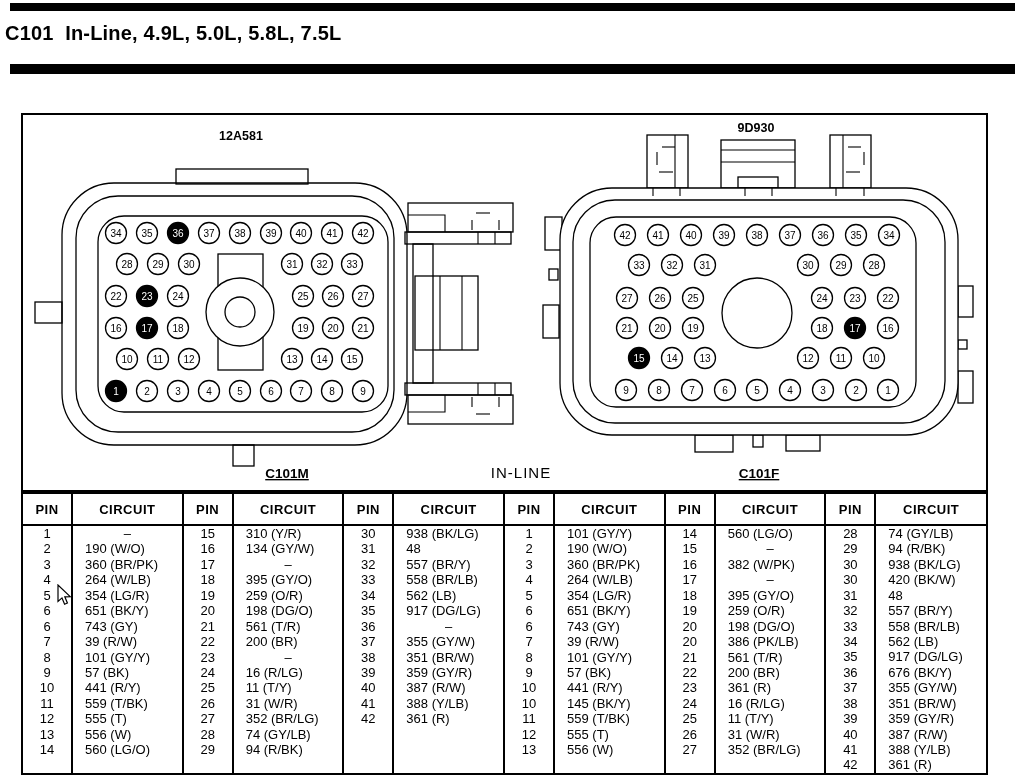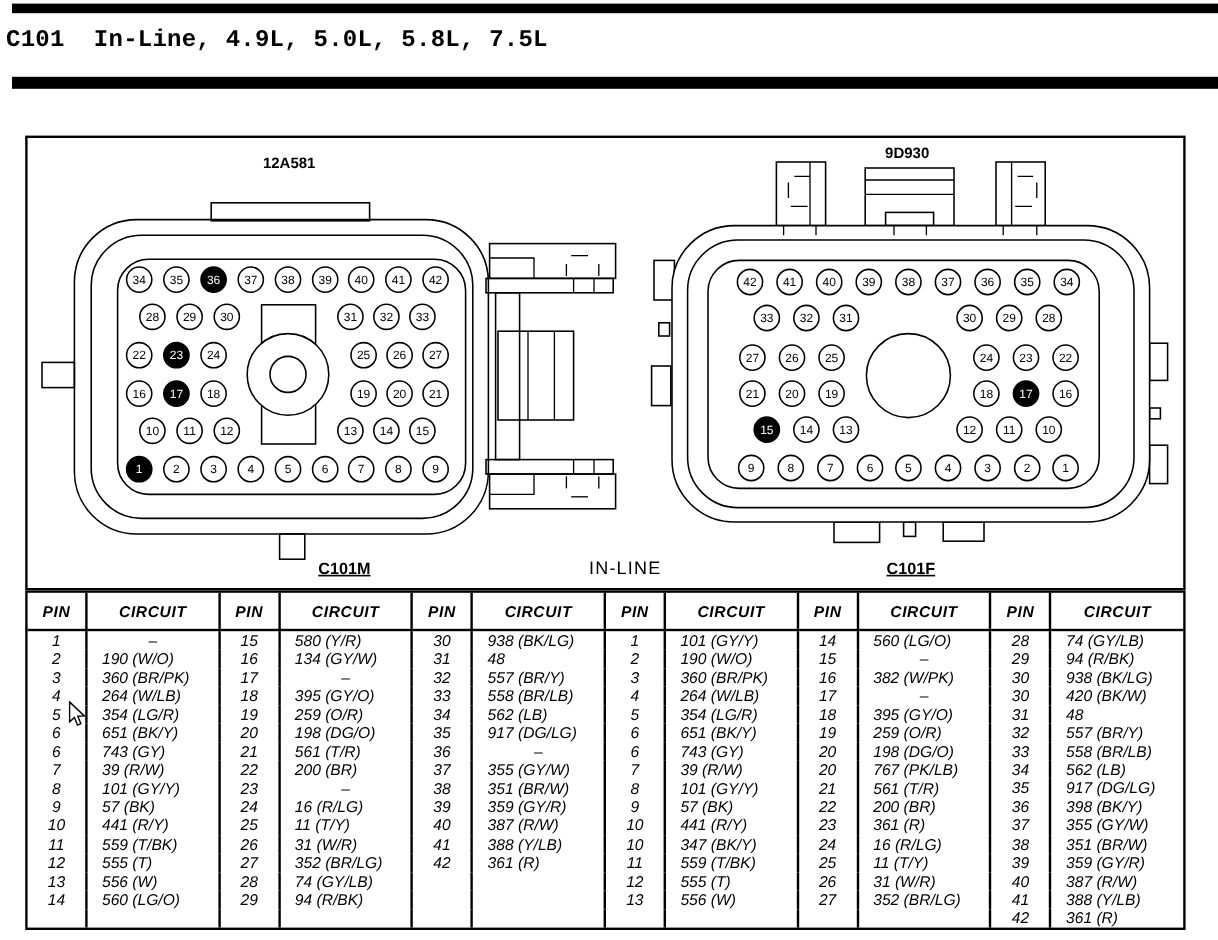--- a/index.html
+++ b/index.html
@@ -5,21 +5,21 @@
   html,body{margin:0;padding:0;}
   body{
     width:1015px;height:783px;position:relative;background:#fff;color:#000;
     font-family:"Liberation Sans",sans-serif;overflow:hidden;
   }
   .rule{position:absolute;left:10px;width:1005px;background:#000;}
   #rule-top{top:3px;height:8px;}
   #rule-mid{top:64px;height:10px;}
   #page-title{
     position:absolute;left:5px;top:22px;font-size:20px;font-weight:bold;
-    white-space:pre;letter-spacing:.2px;font-family:Liberation Mono, monospace;
+    white-space:pre;letter-spacing:.2px;
   }
   #diagram-panel{
     position:absolute;left:21px;top:113px;width:967px;height:379px;
     border:2px solid #000;box-sizing:border-box;background:#fff;
   }
   #diagram-svg{display:block;width:963px;height:375px;}
   .outline{fill:none;stroke:#000;stroke-width:1.3px;}
   .wfill{fill:#fff;stroke:#000;stroke-width:1.3px;}
   .thin{fill:none;stroke:#000;stroke-width:1.1px;}
   svg text{fill:#000;}
@@ -28,21 +28,20 @@
   .inline-label{font:15px "Liberation Sans",sans-serif;text-anchor:middle;letter-spacing:1px;}
   .pin-num{font:10px "Liberation Sans",sans-serif;text-anchor:middle;}
   .pin-num.filled{fill:#fff;}
   #wire-table{
     position:absolute;left:21px;top:492px;width:967px;height:283px;
     border:2px solid #000;box-sizing:border-box;display:flex;background:#fff;
   }
   table.pin-group{
     border-collapse:collapse;table-layout:fixed;flex:1 1 0;width:160px;height:100%;
     border-right:2px solid #000;
-    font-style:italic;
   }
   table.pin-group:last-child{border-right:none;}
   .pin-group th{
     font-size:13px;font-weight:bold;height:30px;text-align:center;
     border-bottom:2px solid #000;letter-spacing:.5px;padding:0;
   }
   .pin-group th.pin-h{border-right:2px solid #000;}
   .pin-group td{
     font-size:13px;height:15.4px;line-height:15.4px;padding:0;
     white-space:nowrap;overflow:hidden;
@@ -573,21 +572,21 @@
       </colgroup>
       <thead>
         <tr>
           <th class="pin-h">PIN</th>
           <th>CIRCUIT</th>
         </tr>
       </thead>
       <tbody>
         <tr>
           <td class="pin-cell">15</td>
-          <td class="circuit-cell">580 (Y/R)</td>
+          <td class="circuit-cell">310 (Y/R)</td>
         </tr>
         <tr>
           <td class="pin-cell">16</td>
           <td class="circuit-cell">134 (GY/W)</td>
         </tr>
         <tr>
           <td class="pin-cell">17</td>
           <td class="circuit-cell dash">–</td>
         </tr>
         <tr>
@@ -773,21 +772,21 @@
         <tr>
           <td class="pin-cell">9</td>
           <td class="circuit-cell">57 (BK)</td>
         </tr>
         <tr>
           <td class="pin-cell">10</td>
           <td class="circuit-cell">441 (R/Y)</td>
         </tr>
         <tr>
           <td class="pin-cell">10</td>
-          <td class="circuit-cell">347 (BK/Y)</td>
+          <td class="circuit-cell">145 (BK/Y)</td>
         </tr>
         <tr>
           <td class="pin-cell">11</td>
           <td class="circuit-cell">559 (T/BK)</td>
         </tr>
         <tr>
           <td class="pin-cell">12</td>
           <td class="circuit-cell">555 (T)</td>
         </tr>
         <tr>
@@ -835,21 +834,21 @@
         <tr>
           <td class="pin-cell">19</td>
           <td class="circuit-cell">259 (O/R)</td>
         </tr>
         <tr>
           <td class="pin-cell">20</td>
           <td class="circuit-cell">198 (DG/O)</td>
         </tr>
         <tr>
           <td class="pin-cell">20</td>
-          <td class="circuit-cell">767 (PK/LB)</td>
+          <td class="circuit-cell">386 (PK/LB)</td>
         </tr>
         <tr>
           <td class="pin-cell">21</td>
           <td class="circuit-cell">561 (T/R)</td>
         </tr>
         <tr>
           <td class="pin-cell">22</td>
           <td class="circuit-cell">200 (BR)</td>
         </tr>
         <tr>
@@ -921,21 +920,21 @@
         <tr>
           <td class="pin-cell">34</td>
           <td class="circuit-cell">562 (LB)</td>
         </tr>
         <tr>
           <td class="pin-cell">35</td>
           <td class="circuit-cell">917 (DG/LG)</td>
         </tr>
         <tr>
           <td class="pin-cell">36</td>
-          <td class="circuit-cell">398 (BK/Y)</td>
+          <td class="circuit-cell">676 (BK/Y)</td>
         </tr>
         <tr>
           <td class="pin-cell">37</td>
           <td class="circuit-cell">355 (GY/W)</td>
         </tr>
         <tr>
           <td class="pin-cell">38</td>
           <td class="circuit-cell">351 (BR/W)</td>
         </tr>
         <tr>

